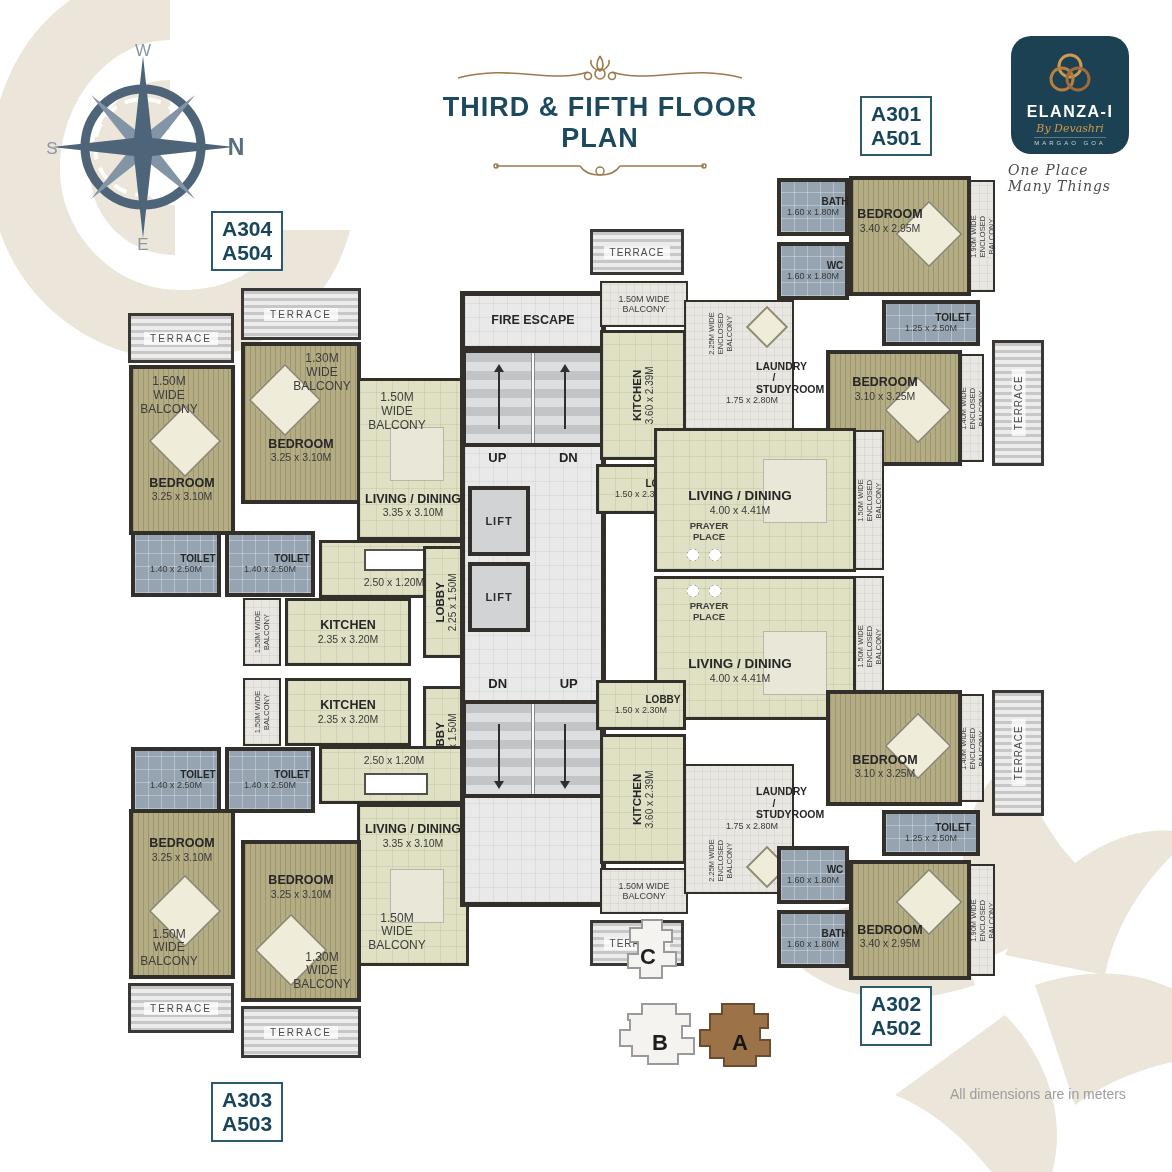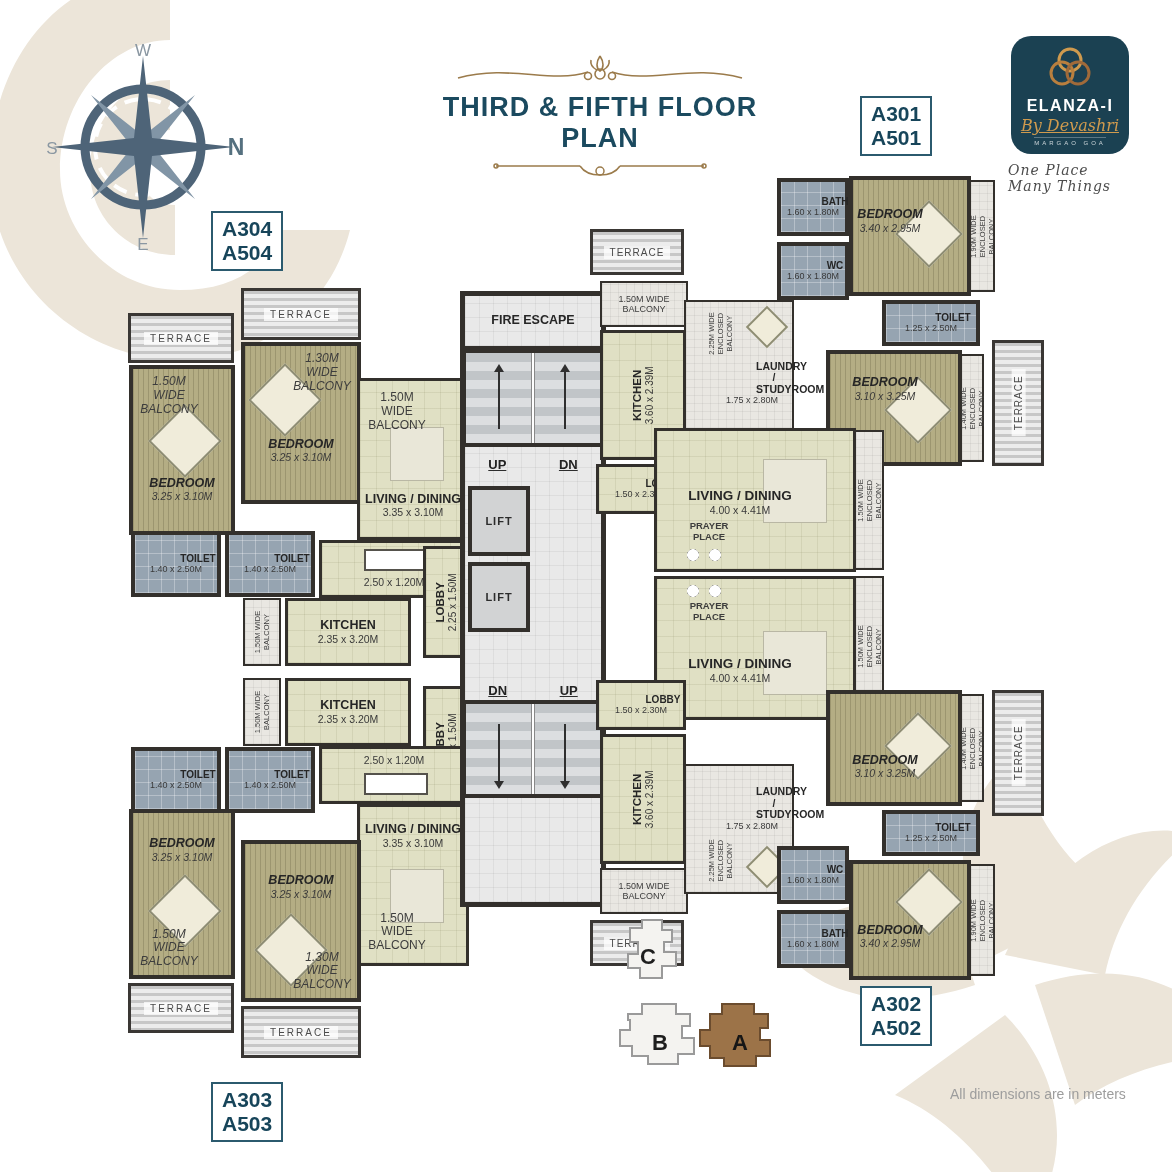--- a/index.html
+++ b/index.html
@@ -18,34 +18,34 @@
   .wm{position:absolute;z-index:0;}
 
   
   .titlebox{position:absolute;left:420px;top:52px;width:360px;text-align:center;z-index:2;}
   .title-block{font-size:27px;font-weight:bold;letter-spacing:4px;color:var(--teal);}
   .title-plan{font-size:27px;font-weight:bold;letter-spacing:1px;color:var(--teal);margin-top:2px;}
   .logobox{position:absolute;left:1008px;top:36px;width:124px;z-index:2;text-align:left;}
   .logocard{width:118px;height:118px;margin:0 auto;background:#1b4152;border-radius:20px;
             display:flex;flex-direction:column;align-items:center;justify-content:flex-end;padding-bottom:8px;}
   .logoname{color:#fff;font-size:16px;font-weight:bold;letter-spacing:1.5px;}
-  .logoby{color:#cf9a4e;font-size:16px;font-family:"DejaVu Serif",serif;font-style:italic;margin:1px 0 2px;text-decoration:underline;}
+  .logoby{color:#cf9a4e;font-size:11px;font-family:"DejaVu Serif",serif;font-style:italic;margin:1px 0 2px;}
   .logoloc{color:#cdd6da;font-size:6px;letter-spacing:3px;border-top:1px solid #5d7884;padding-top:2px;}
   .tagline{margin-top:8px;font-size:14px;font-style:italic;font-family:"DejaVu Serif",serif;color:#4c4c4c;letter-spacing:1px;}
 
   
   .unitbox{position:absolute;background:#fff;border:2px solid #2b5a6e;color:#17455a;
            font-weight:bold;font-size:21px;line-height:1.15;text-align:center;
            padding:4px 9px;z-index:3;}
 
   
   .room{position:absolute;z-index:2;border:4px solid var(--wall);
         display:flex;flex-direction:column;align-items:center;justify-content:center;text-align:center;}
   .olive{background:var(--olive);
-         background-image:repeating-linear-gradient(90deg,rgba(60,55,30,.20) 0 1px,transparent 1px 5px);font-style:italic;}
+         background-image:repeating-linear-gradient(90deg,rgba(60,55,30,.20) 0 1px,transparent 1px 5px);}
   .pale{background:var(--pale);
         background-image:repeating-linear-gradient(0deg,rgba(120,120,80,.13) 0 1px,transparent 1px 16px),
                          repeating-linear-gradient(90deg,rgba(120,120,80,.13) 0 1px,transparent 1px 16px);
         border-width:3px;}
   .wet{background:var(--wet);
        background-image:repeating-linear-gradient(0deg,rgba(255,255,255,.3) 0 1px,transparent 1px 13px),
                         repeating-linear-gradient(90deg,rgba(255,255,255,.3) 0 1px,transparent 1px 13px);}
   .terr{background:repeating-linear-gradient(180deg,#c7c7c7 0 3px,#ececec 3px 7px);
         border:3px solid #3a3734;}
   .balc{background:var(--balc);
@@ -63,21 +63,21 @@
 
   .rname{display:block;font-weight:bold;font-size:12.5px;color:#262626;line-height:1.1;}
   .rdim{display:block;font-size:10.5px;color:#3a3a3a;line-height:1.2;}
   .sm .rname{font-size:10px;margin-left:44px;} .sm .rdim{font-size:9px;}
   .rlabel{position:absolute;left:0;right:0;text-align:center;z-index:2;}
   .blab{position:absolute;font-size:12px;line-height:1.15;color:#3d3d3d;z-index:2;width:62px;}
   .terlab{font-size:10px;letter-spacing:2px;color:#4a4a4a;background:rgba(255,255,255,.75);padding:1px 6px;}
   .vlab{transform:rotate(-90deg);text-align:center;line-height:1.15;}
   .vlab .rname{font-size:11.5px;} .vlab .rdim{font-size:10px;}
   .vsmall{font-size:7.5px;color:#3d3d3d;line-height:1.2;}
-  .updn{position:absolute;z-index:2;display:flex;justify-content:space-around;align-items:flex-end;text-decoration:underline;}
+  .updn{position:absolute;z-index:2;display:flex;justify-content:space-around;align-items:flex-start;}
   .updn span{font-weight:bold;font-size:13px;color:#222;}
   .arrow{position:absolute;width:2px;background:#2f2f2f;z-index:3;}
   .arrow.up::after{content:"";position:absolute;top:-8px;left:-4px;border:5px solid transparent;border-bottom:8px solid #2f2f2f;}
   .arrow.dn::after{content:"";position:absolute;bottom:-8px;left:-4px;border:5px solid transparent;border-top:8px solid #2f2f2f;}
 
   
   .bed{position:absolute;background:#f0ecda;border:2px solid #8e8d74;transform:rotate(45deg);z-index:1;}
   .rug{position:absolute;background:#e9e7d8;border:1px solid #b9b7a4;z-index:1;}
   .tbl{position:absolute;background:#fff;border:2px solid #55524c;z-index:1;}
   .dots{position:absolute;width:46px;height:20px;z-index:1;

